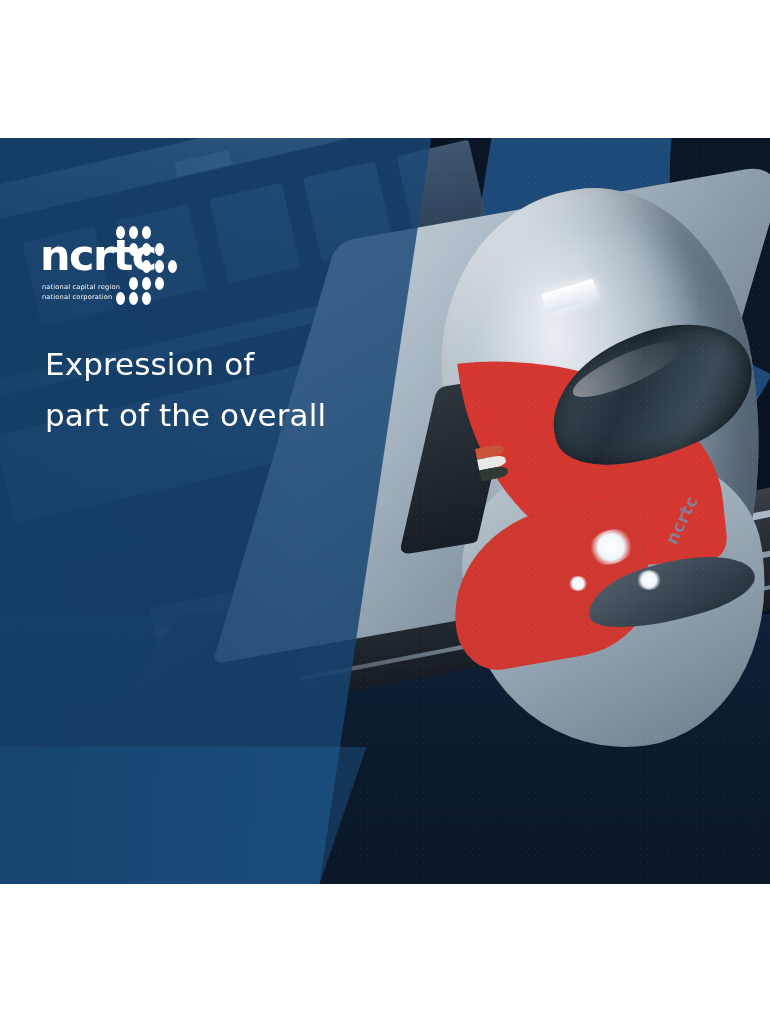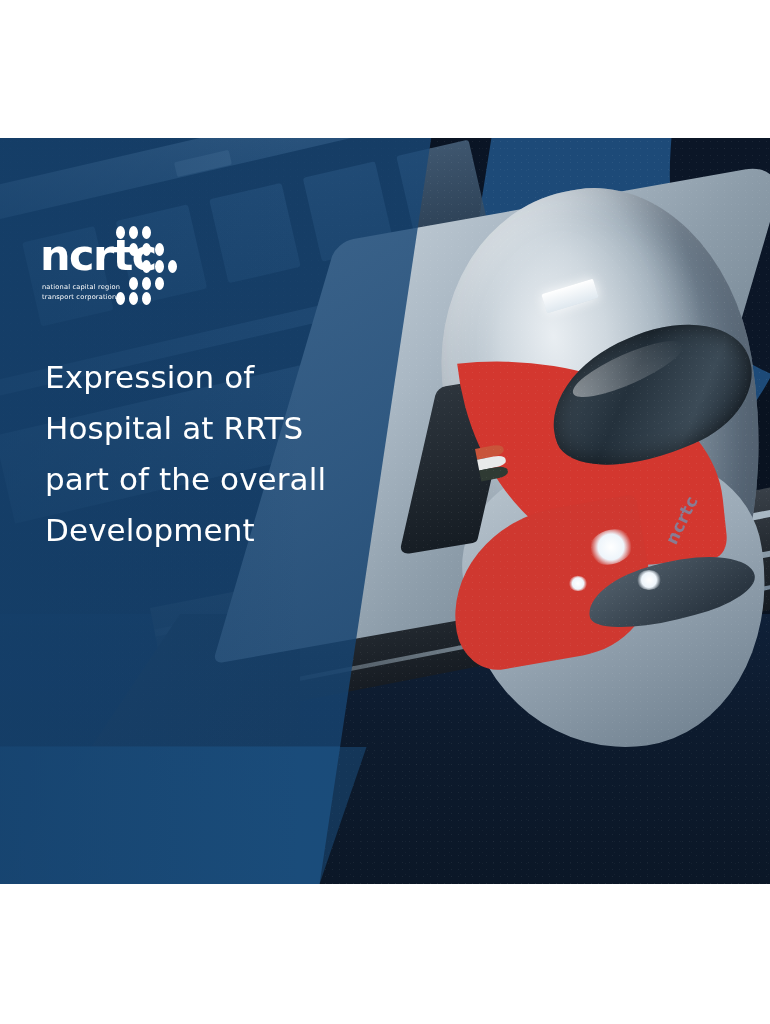--- a/index.html
+++ b/index.html
@@ -167,21 +167,21 @@
   .logo-word{position:absolute;left:0;top:8px;color:#fff;font-size:43px;
     font-weight:700;letter-spacing:-1.5px;line-height:1;
     font-family:"DejaVu Sans",sans-serif;}
   .logo-tag{position:absolute;left:2px;top:56px;color:#fff;font-size:6.6px;
     line-height:1.55;letter-spacing:.18px;font-family:"DejaVu Sans",sans-serif;}
   .logo-dots{position:absolute;left:76px;top:0;width:84px;height:78px;}
   .logo-dots b{position:absolute;width:9px;height:13px;background:#fff;
     border-radius:50%;display:block;}
 
   
-  .headline{position:absolute;left:45px;top:214px;width:300px;}
+  .headline{position:absolute;left:45px;top:201px;width:300px;}
   .headline div{color:#fff;font-size:31px;line-height:51px;font-weight:400;
     letter-spacing:.1px;font-family:"DejaVu Sans",sans-serif;white-space:nowrap;}
 </style>
 </head>
 <body>
 
 <div class="page">
 
   <div class="banner">
 
@@ -238,21 +238,21 @@
     </div>
 
     <div class="overlay"></div>
     <div class="overlay-lower"></div>
     <div class="leftband"></div>
 
     <div class="logo">
       <div class="logo-word">ncrtc</div>
       <div class="logo-tag">
         <div>national capital region</div>
-        <div>transport corporation</div>
+        <div>national corporation</div>
       </div>
       <div class="logo-dots">
         <b style="left:0px;top:0px"></b>
           <b style="left:13px;top:0px"></b>
           <b style="left:26px;top:0px"></b>
         <b style="left:13px;top:17px"></b>
           <b style="left:26px;top:17px"></b>
           <b style="left:39px;top:17px"></b>
         <b style="left:26px;top:34px"></b>
           <b style="left:39px;top:34px"></b>
@@ -261,19 +261,17 @@
           <b style="left:26px;top:51px"></b>
           <b style="left:39px;top:51px"></b>
         <b style="left:0px;top:66px"></b>
           <b style="left:13px;top:66px"></b>
           <b style="left:26px;top:66px"></b>
       </div>
     </div>
 
     <div class="headline">
       <div>Expression of</div>
-      <div>Hospital at RRTS</div>
       <div>part of the overall</div>
-      <div>Development</div>
     </div>
 
   </div>
 </div>
 
 </body></html>

